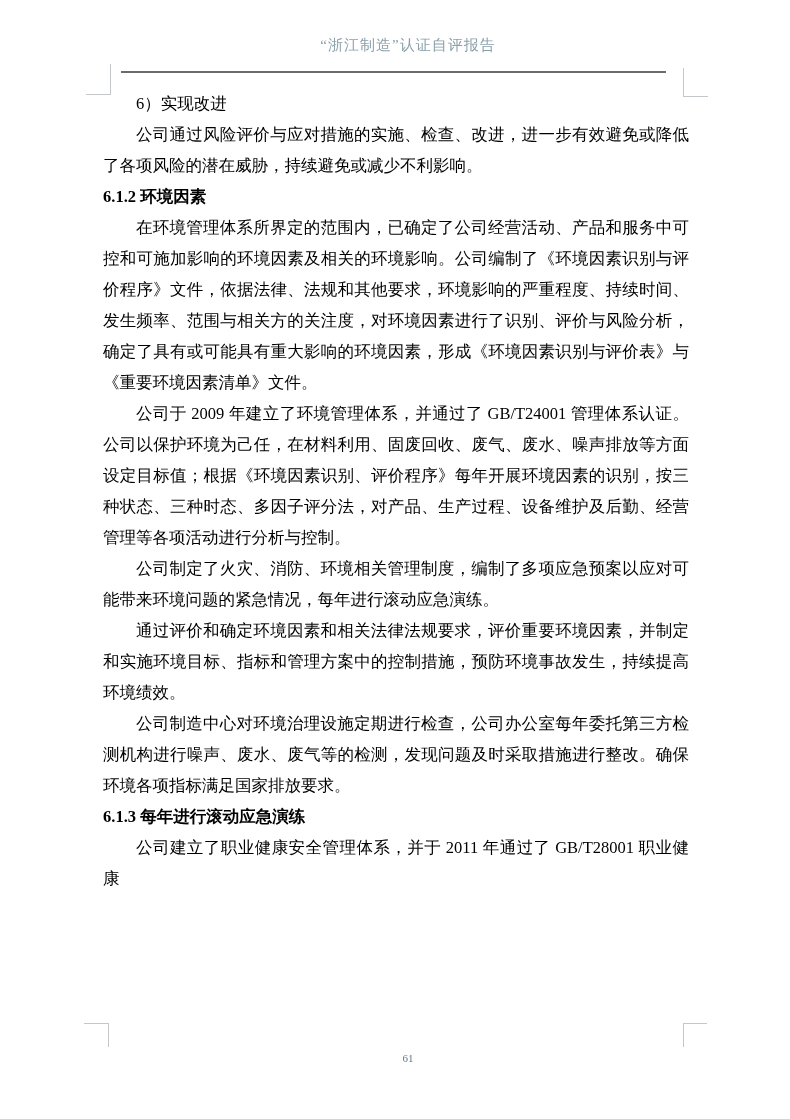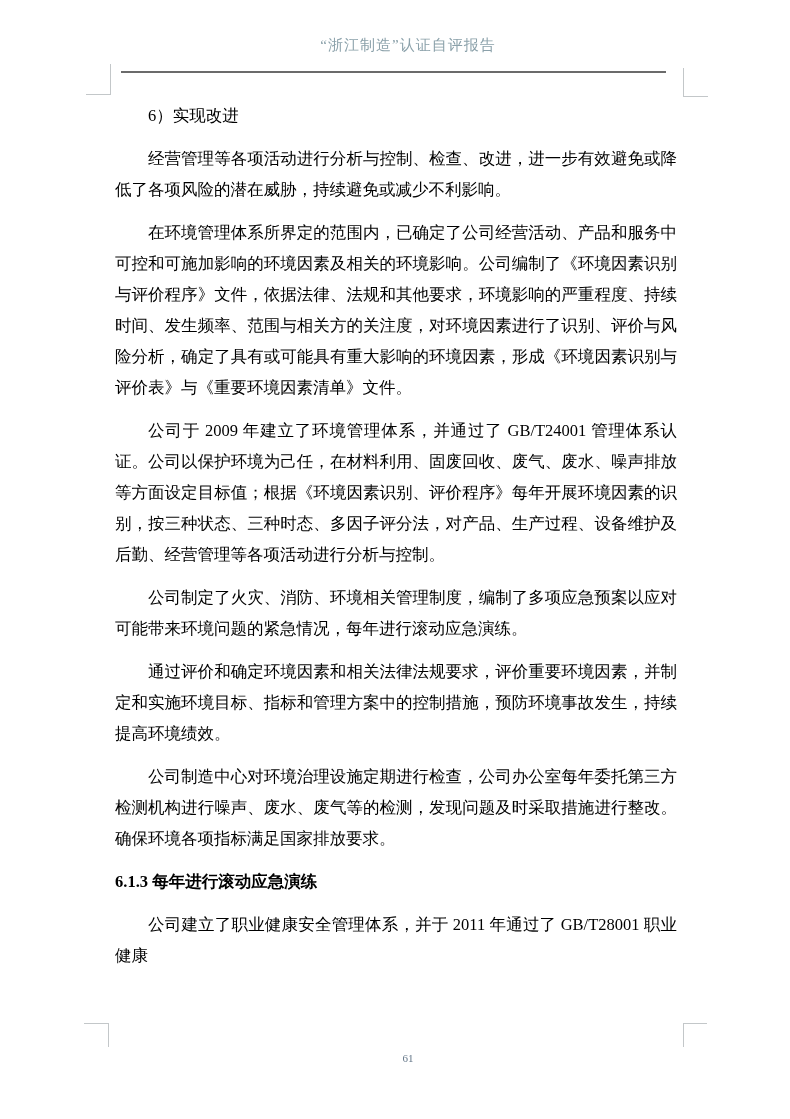--- a/index.html
+++ b/index.html
@@ -56,21 +56,21 @@
   
   .doc-body {
     position: absolute;
     left: 103px; top: 88px;
     width: 586px;
     font-size: 16.5px;
     line-height: 31px;
     color: #000000;
     text-align: justify;
   }
-  .block { margin: 12px; }
+  .block { margin: 0; }
   .paragraph { text-indent: 2em; }
   .list-line { text-indent: 2em; text-align: left; }
   .sub-heading { text-align: left; }
   .heading { font-weight: bold; text-align: left; }
   
   .footer-pagenum {
     position: absolute;
     top: 1052px; left: 0;
     width: 100%;
     text-align: center;
@@ -87,21 +87,22 @@
 
   <div class="header-rule"></div>
 
   <div class="crop crop-tl"></div>
   <div class="crop crop-tr"></div>
   <div class="crop crop-bl"></div>
   <div class="crop crop-br"></div>
 
   <div class="doc-body">
       <div class="block list-line">6）实现改进</div>
-      <div class="block paragraph">经营管理等各项活动进行分析与控制、检查、改进，进一步有效避免或降低了各项风险的潜在威胁，持续避免或减少不利影响。</div>
+      <div class="block paragraph">公司通过风险评价与应对措施的实施、检查、改进，进一步有效避免或降低了各项风险的潜在威胁，持续避免或减少不利影响。</div>
+      <div class="block heading">6.1.2 环境因素</div>
       <div class="block paragraph">在环境管理体系所界定的范围内，已确定了公司经营活动、产品和服务中可控和可施加影响的环境因素及相关的环境影响。公司编制了《环境因素识别与评价程序》文件，依据法律、法规和其他要求，环境影响的严重程度、持续时间、发生频率、范围与相关方的关注度，对环境因素进行了识别、评价与风险分析，确定了具有或可能具有重大影响的环境因素，形成《环境因素识别与评价表》与《重要环境因素清单》文件。</div>
       <div class="block paragraph">公司于 2009 年建立了环境管理体系，并通过了 GB/T24001 管理体系认证。公司以保护环境为己任，在材料利用、固废回收、废气、废水、噪声排放等方面设定目标值；根据《环境因素识别、评价程序》每年开展环境因素的识别，按三种状态、三种时态、多因子评分法，对产品、生产过程、设备维护及后勤、经营管理等各项活动进行分析与控制。</div>
       <div class="block paragraph">公司制定了火灾、消防、环境相关管理制度，编制了多项应急预案以应对可能带来环境问题的紧急情况，每年进行滚动应急演练。</div>
       <div class="block paragraph">通过评价和确定环境因素和相关法律法规要求，评价重要环境因素，并制定和实施环境目标、指标和管理方案中的控制措施，预防环境事故发生，持续提高环境绩效。</div>
       <div class="block paragraph">公司制造中心对环境治理设施定期进行检查，公司办公室每年委托第三方检测机构进行噪声、废水、废气等的检测，发现问题及时采取措施进行整改。确保环境各项指标满足国家排放要求。</div>
       <div class="block heading">6.1.3 每年进行滚动应急演练</div>
       <div class="block paragraph">公司建立了职业健康安全管理体系，并于 2011 年通过了 GB/T28001 职业健康</div>
     </div>
 
   <div class="footer-pagenum">61</div>

